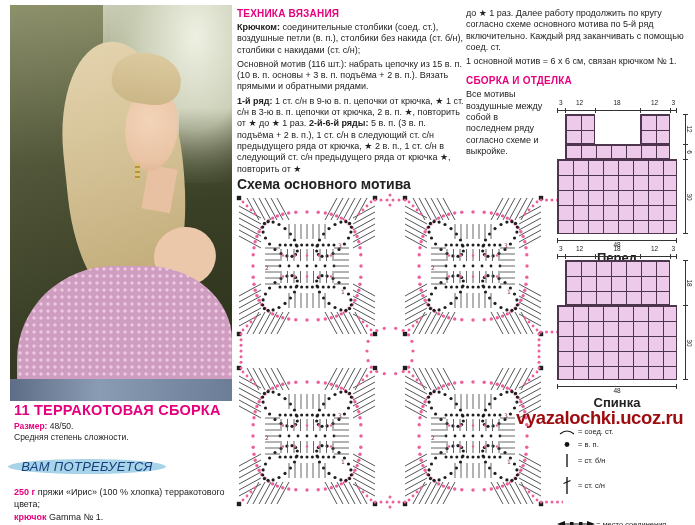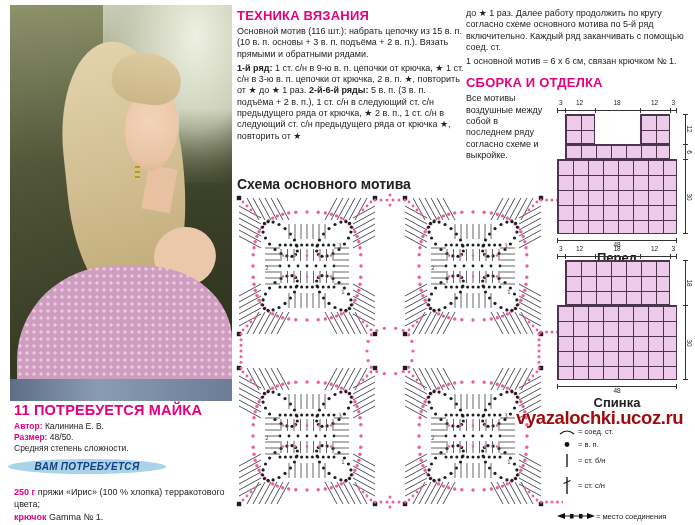--- a/index.html
+++ b/index.html
@@ -34,26 +34,26 @@
   .jeans{position:absolute;left:0;bottom:0;width:100%;height:5.5%;
          background:linear-gradient(90deg,#5d6d85,#8a9cb3 40%,#6b7d97);}
   
   .pk{color:#e6007e;}
   .b{font-weight:bold;}
   .titleblk{position:absolute;left:14px;top:402px;width:222px;}
   .title{font-size:14.5px;font-weight:bold;color:#e6007e;letter-spacing:.2px;}
   .meta{font-size:8.5px;margin-top:3px;line-height:11px;}
   .badge{position:absolute;left:8px;top:459px;width:158px;height:15px;border-radius:50%;
          background:#a9d3e9;display:flex;align-items:center;justify-content:center;}
-  .badge span{font-size:10px;font-weight:bold;font-style:italic;color:#14407e;letter-spacing:.3px;}
+  .badge span{font-size:13px;font-weight:normal;font-style:italic;color:#14407e;letter-spacing:.3px;}
   .mat1{position:absolute;left:14px;top:478px;width:222px;font-size:9px;line-height:11.5px;}
   .mat2{position:absolute;left:14px;top:503px;width:222px;font-size:9px;}
   
   .mid{position:absolute;left:237px;top:8px;width:227px;}
-  .mid h2,.rcol h2{font-size:13px;font-weight:bold;color:#e6007e;margin:0 0 3px 0;letter-spacing:.2px;}
+  .mid h2,.rcol h2{font-size:10px;font-weight:bold;color:#e6007e;margin:0 0 3px 0;letter-spacing:.2px;}
   .mid p,.rcol p{font-size:9px;line-height:11.3px;margin:0 0 3px 0;text-align:left;}
   .chart-h{position:absolute;left:237px;top:176px;font-size:14px;font-weight:bold;color:#222;}
   #motif-chart{position:absolute;left:233px;top:188px;}
   
   .rcol{position:absolute;left:466px;top:8px;width:229px;}
   .rcol h2{margin-top:8px;}
   .assembly{width:80px;}
   
   .sch{position:absolute;width:150px;}
   .sch-front{left:545px;top:100px;height:162px;}
@@ -89,36 +89,36 @@
     <div class="neck"></div>
     <div class="face"></div>
     <div class="bangs"></div>
     <div class="earring"></div>
     <div class="shoulder"></div>
     <div class="croch"></div>
     <div class="jeans"></div>
   </div>
 
   <div class="titleblk">
-    <div class="title"><span>11</span> <span>ПОТРЕБУЕТСЯ МАЙКА</span></div>
+    <div class="title"><span>11</span> <span>ТЕРРАКОТОВАЯ СБОРКА</span></div>
     <div class="meta">
-      <div><span class="pk b">Автор:</span> <span>Калинина Е. В.</span></div>
       <div><span class="pk b">Размер:</span> <span>48/50.</span></div>
       <div>Средняя степень сложности.</div>
     </div>
   </div>
 
   <div class="badge">
     <span>ВАМ ПОТРЕБУЕТСЯ</span>
   </div>
   <p class="mat1"><span class="pk b">250 г</span><span> пряжи «Ирис» (100 % хлопка) терракотового цвета;</span></p>
   <p class="mat2"><span class="pk b">крючок</span><span> Gamma № 1.</span></p>
 
   <div class="mid">
     <h2>ТЕХНИКА ВЯЗАНИЯ</h2>
+    <p><b>Крючком:</b><span> соединительные столбики (соед. ст.), воздушные петли (в. п.), столбики без накида (ст. б/н), столбики с накидами (ст. с/н);</span></p>
     <p><span>Основной мотив (116 шт.): набрать цепочку из 15 в. п. (10 в. п. основы + 3 в. п. подъёма + 2 в. п.). Вязать прямыми и обратными рядами.</span></p>
     <p><b>1-й ряд:</b><span> 1 ст. с/н в 9-ю в. п. цепочки от крючка, ★ 1 ст. с/н в 3-ю в. п. цепочки от крючка, 2 в. п. ★, повторить от ★ до ★ 1 раз. </span><b>2-й-6-й ряды:</b><span> 5 в. п. (3 в. п. подъёма + 2 в. п.), 1 ст. с/н в следующий ст. с/н предыдущего ряда от крючка, ★ 2 в. п., 1 ст. с/н в следующий ст. с/н предыдущего ряда от крючка ★, повторить от ★</span></p>
   </div>
   <div class="chart-h">Схема основного мотива</div>
   <svg id="motif-chart" width="330" height="337" viewBox="0 0 330 337">
       <circle cx="128.0" cy="78.0" r="1.7" fill="#ee5f9e"></circle>
       <circle cx="127.8" cy="89.2" r="1.7" fill="#ee5f9e"></circle>
       <circle cx="127.0" cy="96.3" r="1.7" fill="#ee5f9e"></circle>
       <circle cx="125.8" cy="102.3" r="1.7" fill="#ee5f9e"></circle>
       <circle cx="124.1" cy="107.6" r="1.7" fill="#ee5f9e"></circle>
@@ -1405,21 +1405,21 @@
       <span class="llab">= в. п.</span>
     </div>
     <div class="lrow" style="margin-bottom:7px">
       <span class="lsym">
         <svg width="18" height="15">
             <line x1="9" y1="1" x2="9" y2="14" stroke="#1a1a1a" stroke-width="1.4"></line>
           </svg>
         </span>
       <span class="llab">= ст. б/н</span>
     </div>
-    <div class="lrow" style="margin-bottom:15px">
+    <div class="lrow" style="margin-bottom:23px">
       <span class="lsym">
         <svg width="18" height="21">
             <line x1="9" y1="2" x2="9" y2="19" stroke="#1a1a1a" stroke-width="1.4"></line>
         <line x1="5.5" y1="8.5" x2="12.5" y2="5.5" stroke="#1a1a1a" stroke-width="1.2"></line>
           </svg>
         </span>
       <span class="llab">= ст. с/н</span>
     </div>
     <div class="lrow">
       <span class="lsym" style="width:40px">

